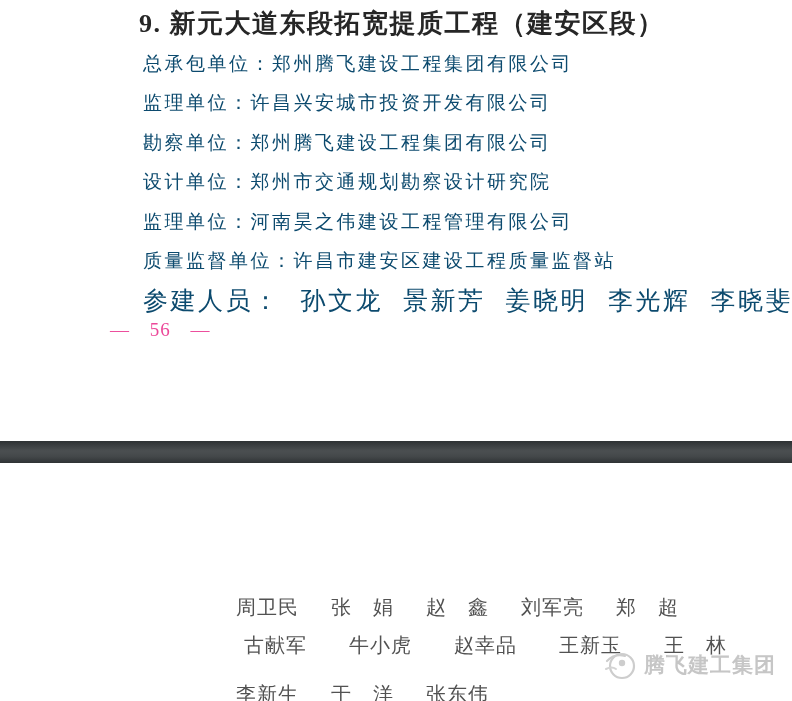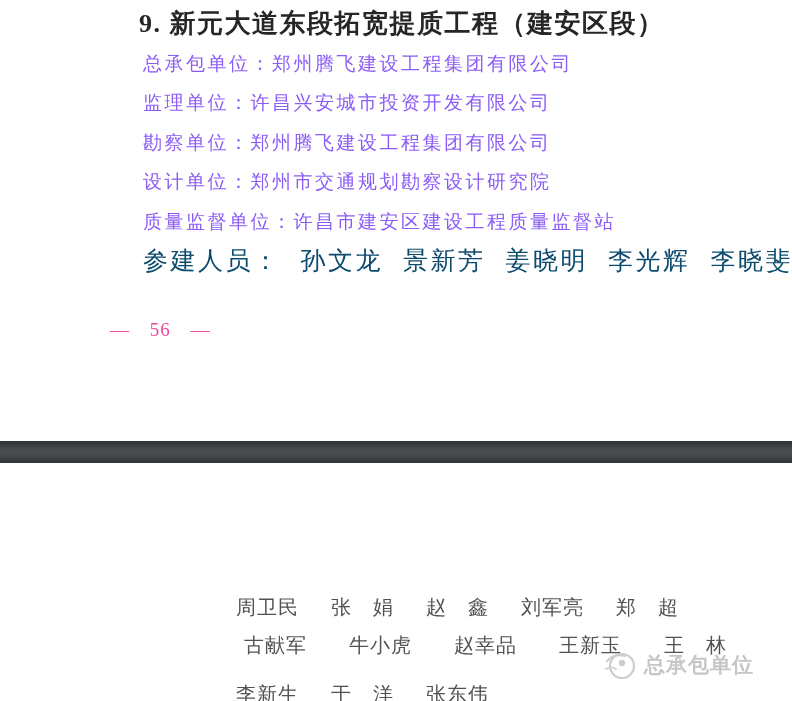--- a/index.html
+++ b/index.html
@@ -14,21 +14,21 @@
   .doc-title{
     position:absolute;left:139px;top:6px;
     font-size:26px;font-weight:700;color:#262626;
     letter-spacing:1.5px;white-space:nowrap;
   }
   .info-lines{
     position:absolute;left:143px;top:44px;
   }
   .info-line{
     height:39.4px;line-height:39.4px;
-    font-size:19px;color:#8b5cf6;
+    font-size:19px;color:#0c4a6e;
     letter-spacing:2.5px;white-space:nowrap;
   }
   .participants{
     display:flex;align-items:center;
     height:39.4px;
     font-size:25px;color:#0c4a6e;letter-spacing:2.5px;
     white-space:nowrap;
   }
   .participants .p-name{margin-left:20px;}
   .participants .p-name:first-of-type{margin-left:2px;}
@@ -71,20 +71,21 @@
 
 <div class="screen">
 
   <div class="doc-title">9. 新元大道东段拓宽提质工程（建安区段）</div>
 
   <div class="info-lines">
     <div class="info-line">总承包单位：郑州腾飞建设工程集团有限公司</div>
     <div class="info-line">监理单位：许昌兴安城市投资开发有限公司</div>
     <div class="info-line">勘察单位：郑州腾飞建设工程集团有限公司</div>
     <div class="info-line">设计单位：郑州市交通规划勘察设计研究院</div>
+    <div class="info-line">监理单位：河南昊之伟建设工程管理有限公司</div>
     <div class="info-line">质量监督单位：许昌市建安区建设工程质量监督站</div>
     <div class="participants">
       <span>参建人员：</span>
       <span class="p-name">孙文龙</span>
       <span class="p-name">景新芳</span>
       <span class="p-name">姜晓明</span>
       <span class="p-name">李光辉</span>
       <span class="p-name">李晓斐</span>
     </div>
   </div>
@@ -113,16 +114,16 @@
     <span>张东伟</span>
   </div>
 
   <div class="watermark">
     <svg class="wm-logo" viewBox="0 0 34 36" fill="none" xmlns="http://www.w3.org/2000/svg">
       <circle cx="18" cy="19" r="12" stroke="#cdcdcd" stroke-width="2.2" fill="none"></circle>
       <circle cx="18" cy="16" r="3.2" fill="#cdcdcd"></circle>
       <path d="M3 14 C 8 9, 14 7, 21 9" stroke="#cdcdcd" stroke-width="2.2" fill="none" stroke-linecap="round"></path>
       <path d="M2 22 C 6 20, 9 20, 12 22" stroke="#d4d4d4" stroke-width="2" fill="none" stroke-linecap="round"></path>
     </svg>
-    <span class="wm-text">总承包单位</span>
+    <span class="wm-text">腾飞建工集团</span>
   </div>
 
 </div>
 
 </body></html>

